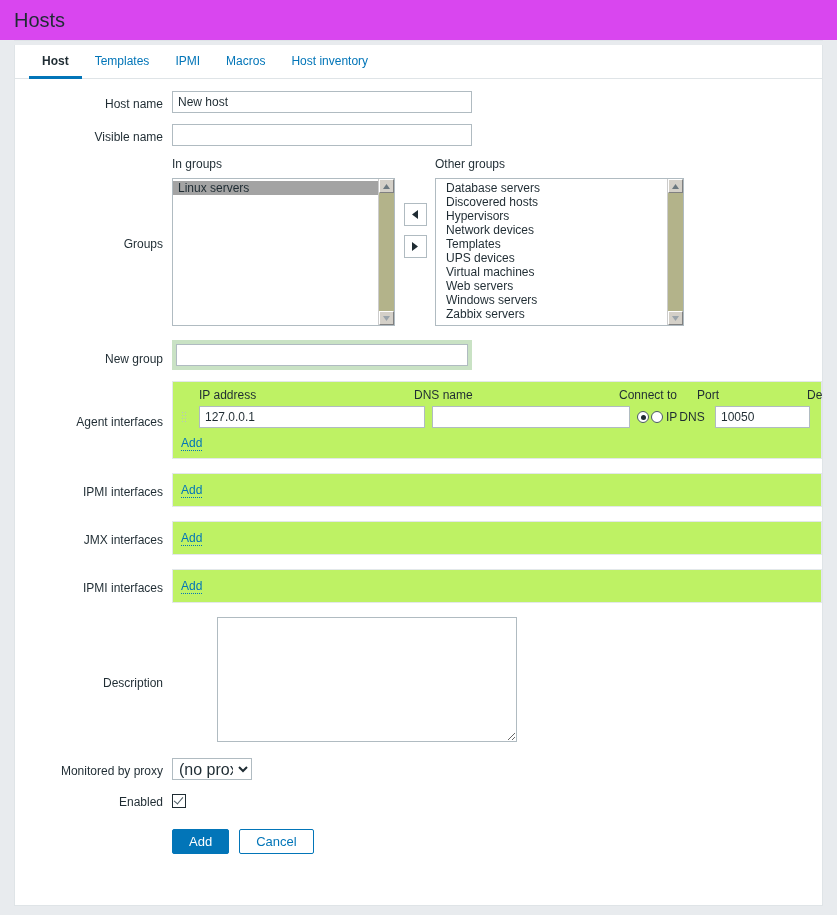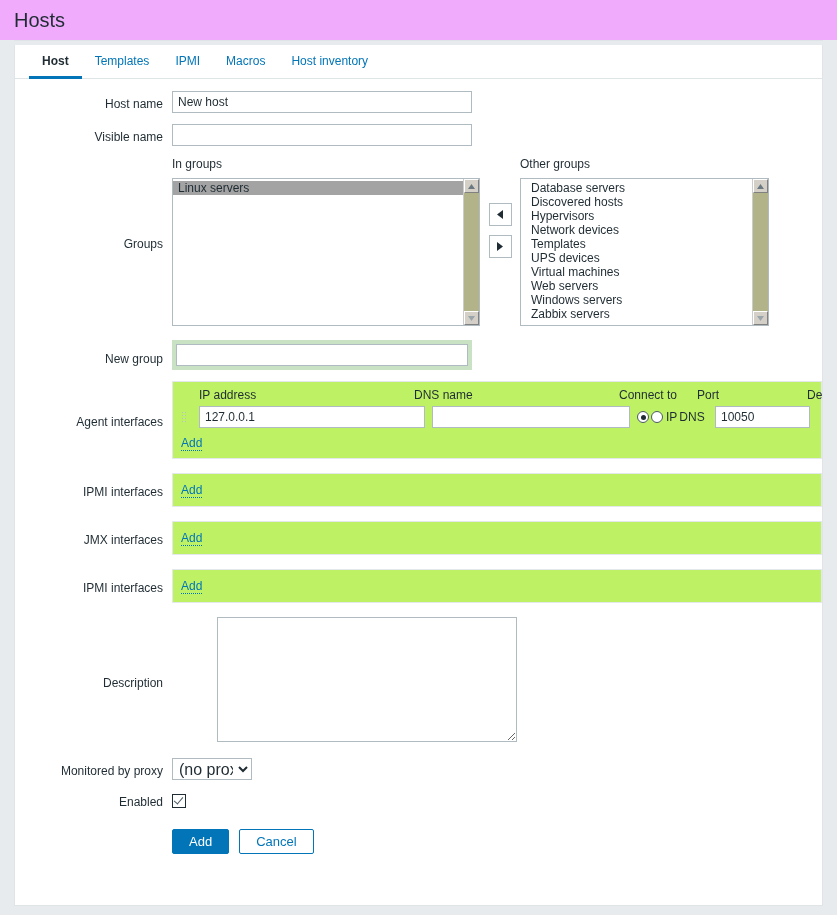--- a/index.html
+++ b/index.html
@@ -7,21 +7,21 @@
     margin: 0; padding: 0;
     width: 837px; height: 915px;
     background: #e8ebee;
     font-family: "Liberation Sans", sans-serif;
     font-size: 12px;
     color: #1f2c33;
     overflow: hidden;
   }
   .page-header {
     height: 40px;
-    background: #f0abfc;
+    background: #d946ef;
     display: flex;
     align-items: center;
     padding: 0 14px;
   }
   .page-title {
     font-size: 20px;
     font-weight: normal;
     color: #1f2c33;
     line-height: 1;
   }
@@ -94,21 +94,21 @@
   .newgroup-wrap {
     display: inline-block;
     border: 4px solid #c9e2c4;
     background: #c9e2c4;
     padding: 0;
     line-height: 0;
   }
   .newgroup-wrap input.txt { width: 292px; }
   
   .groups-area { display: flex; align-items: flex-start; }
-  .glist-col { width: 308px; }
+  .glist-col { width: 223px; }
   .glist-col.right { width: 249px; }
   .glist-title {
     font-size: 12px;
     color: #1f2c33;
     margin-bottom: 7px;
     line-height: 14px;
   }
   .listbox {
     position: relative;
     height: 148px;

